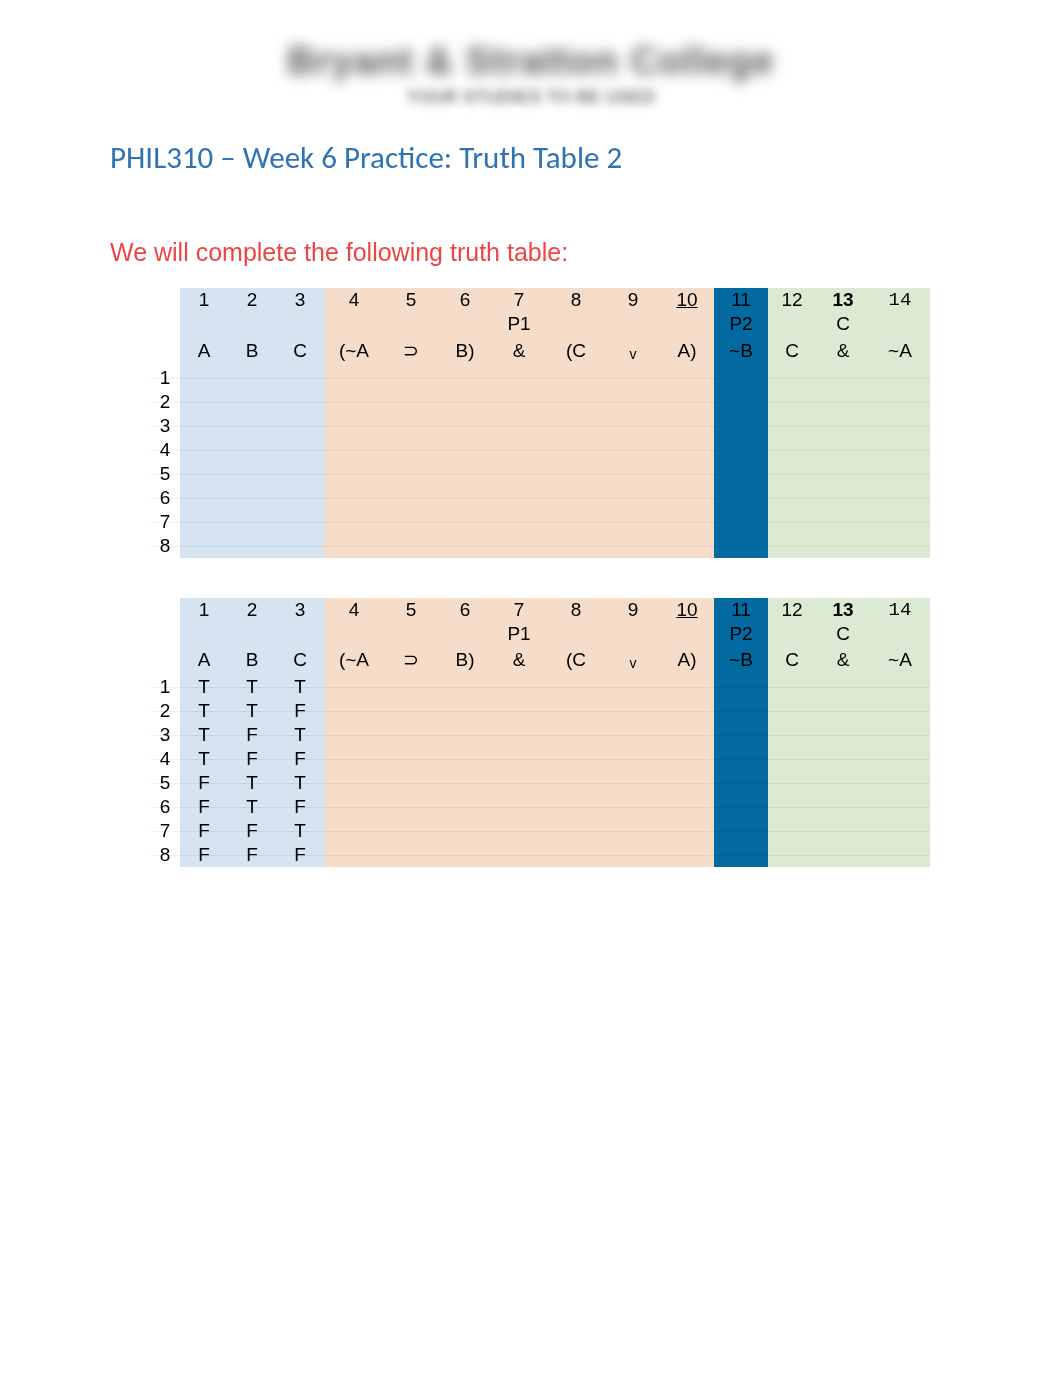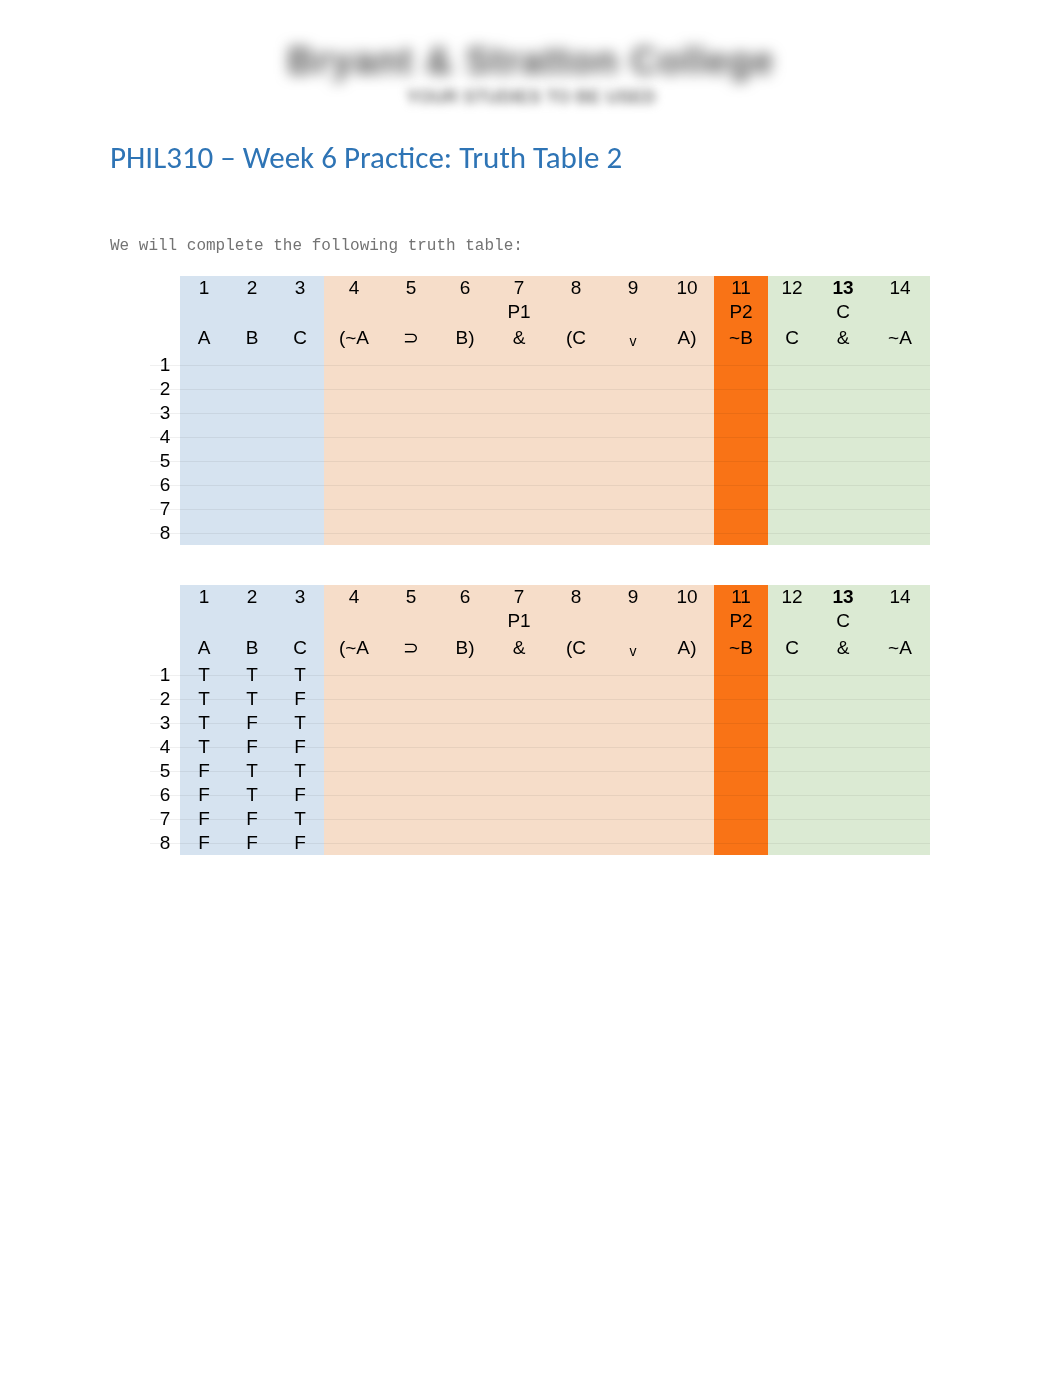--- a/index.html
+++ b/index.html
@@ -33,25 +33,24 @@
       padding: 0 110px;
     }
     h1.title {
       color: #2e74b5;
       font-size: 31px;
       font-weight: 400;
       margin-bottom: 60px;
       font-family: Calibri, Verdana, sans-serif;
     }
     p.body-text {
-      font-size: 16px;
-      color: #737373;
+      font-size: 25px;
+      color: #ef4444;
       margin-bottom: 18px;
       line-height: 1.35;
-      font-family: Liberation Mono, monospace;
     }
     .table-wrap {
       margin: 0 0 40px 40px;
     }
     table.truth {
       border-collapse: collapse;
       font-size: 19px;
     }
     table.truth td {
       padding: 0;
@@ -73,28 +72,28 @@
     .w-row { width: 30px; }
     .w1 { width: 48px; }
     .w2 { width: 48px; }
     .w3 { width: 48px; }
     .w4 { width: 60px; }
     .w5 { width: 54px; }
     .w6 { width: 54px; }
     .w7 { width: 54px; }
     .w8 { width: 60px; }
     .w9 { width: 54px; }
-    .w10 { width: 54px; }
+    .w10 { width: 54px; text-decoration: underline; }
     .w11 { width: 54px; }
     .w12 { width: 48px; }
     .w13 { width: 54px; font-weight: bold; }
-    .w14 { width: 60px; }
+    .w14 { width: 60px; font-family: Liberation Mono, monospace; }
     .bg-blue  { background: #d6e3f0; }
     .bg-peach { background: #f6ddc9; }
-    .bg-yell  { background: #f97316; }
+    .bg-yell  { background: #0369a1; }
     .bg-green { background: #dbead3; }
     .sub { font-size: 14px; vertical-align: sub; }
     .bottom-blur {
       position: absolute;
       left: 0; right: 0; bottom: 0;
       height: 70px;
       background: linear-gradient(to bottom, rgba(255,255,255,0), rgba(255,255,255,1));
       pointer-events: none;
     }
   </style>

